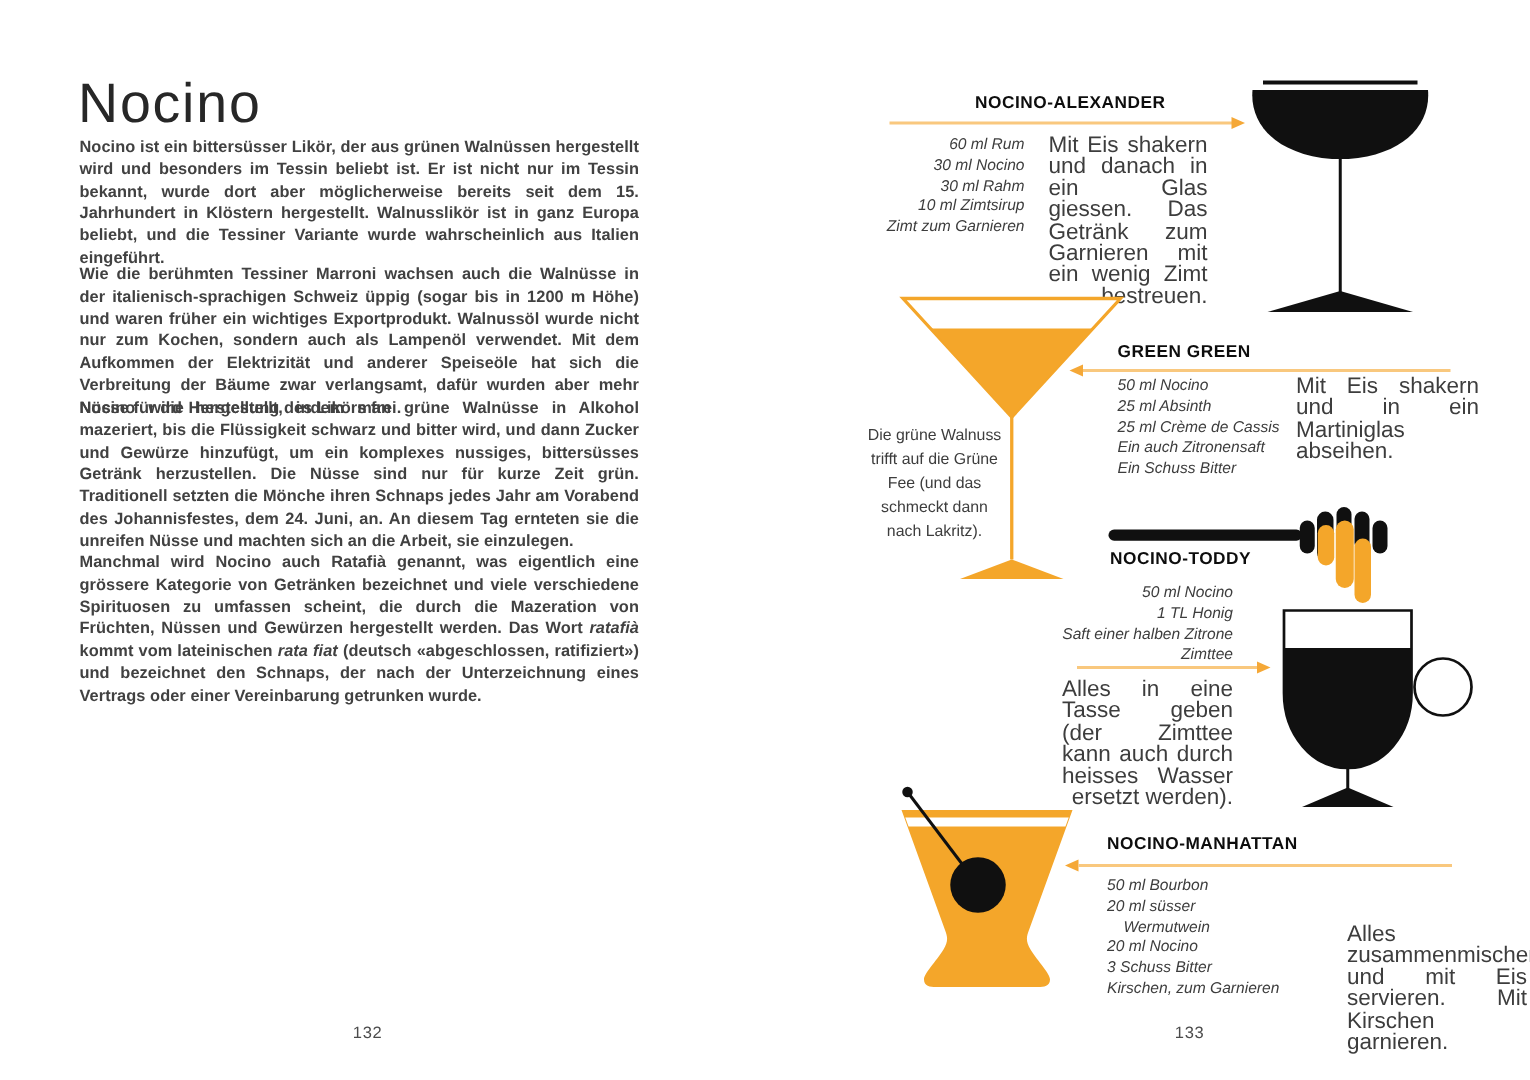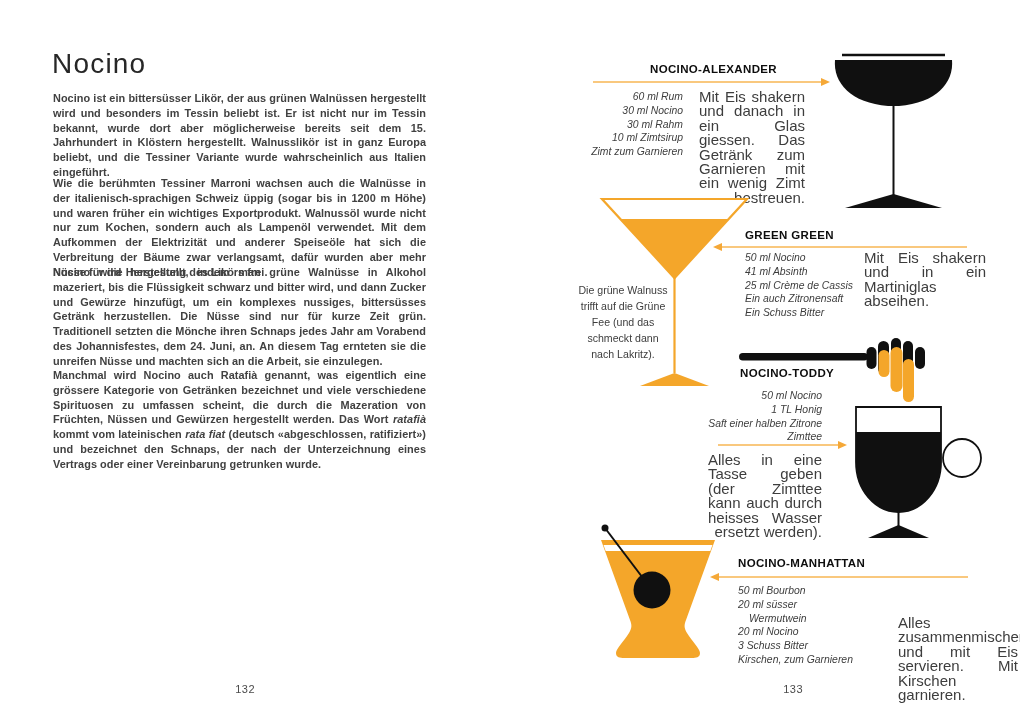--- a/index.html
+++ b/index.html
@@ -5,21 +5,21 @@
   * { margin:0; padding:0; box-sizing:border-box; }
   html,body { background:#ffffff; }
   body {
     width:1020px; height:720px; position:relative; overflow:hidden;
     font-family:"Liberation Sans", sans-serif; color:#3e3e3e;
   }
   .abs { position:absolute; }
 
   
   .book-title {
-    font-size:28px; font-weight:300; letter-spacing:1.2px; color:#272727;
+    font-size:37px; font-weight:300; letter-spacing:1.2px; color:#272727;
   }
   .para {
     width:373px; font-size:10.9px; line-height:14.8px; color:#414141;
     text-align:justify; text-align-last:left; letter-spacing:0.05px;font-weight:bold;
   }
   .para em { font-style:italic; }
   .pagenum {
     width:34px; text-align:right; font-size:11px; color:#4b4b4b; letter-spacing:0.5px;
   }
 
@@ -98,21 +98,21 @@
 
 <div class="abs caption" style="left:575px; top:283px; width:96px;">Die grüne Walnuss trifft auf die Grüne Fee (und das schmeckt dann nach Lakritz).</div>
 
 <div class="abs rtitle" style="left:745px; top:229px;">GREEN GREEN</div>
 
 <div class="ah-left" style="left:713px; top:242.5px;"></div>
 <div class="arrow-line" style="left:722px; top:246px; width:245px;"></div>
 
 <div class="abs ing-list" style="left:745px; top:251px; width:150px;">
     <div class="ing-line">50 ml Nocino</div>
-    <div class="ing-line">41 ml Absinth</div>
+    <div class="ing-line">25 ml Absinth</div>
     <div class="ing-line">25 ml Crème de Cassis</div>
     <div class="ing-line">Ein auch Zitronensaft</div>
     <div class="ing-line">Ein Schuss Bitter</div>
   </div>
 
 <div class="abs instr last-left" style="left:864px; top:251px; width:122px;">Mit Eis shakern und in ein Martiniglas abseihen.</div>
 
 <svg class="abs" style="left:737px; top:336px;" width="192" height="70" viewBox="0 0 192 70">
   <rect x="2" y="17" width="129" height="7.5" rx="3.75" fill="#101010"></rect>
   <rect x="129.5" y="11" width="10" height="22" rx="5" fill="#101010"></rect>

